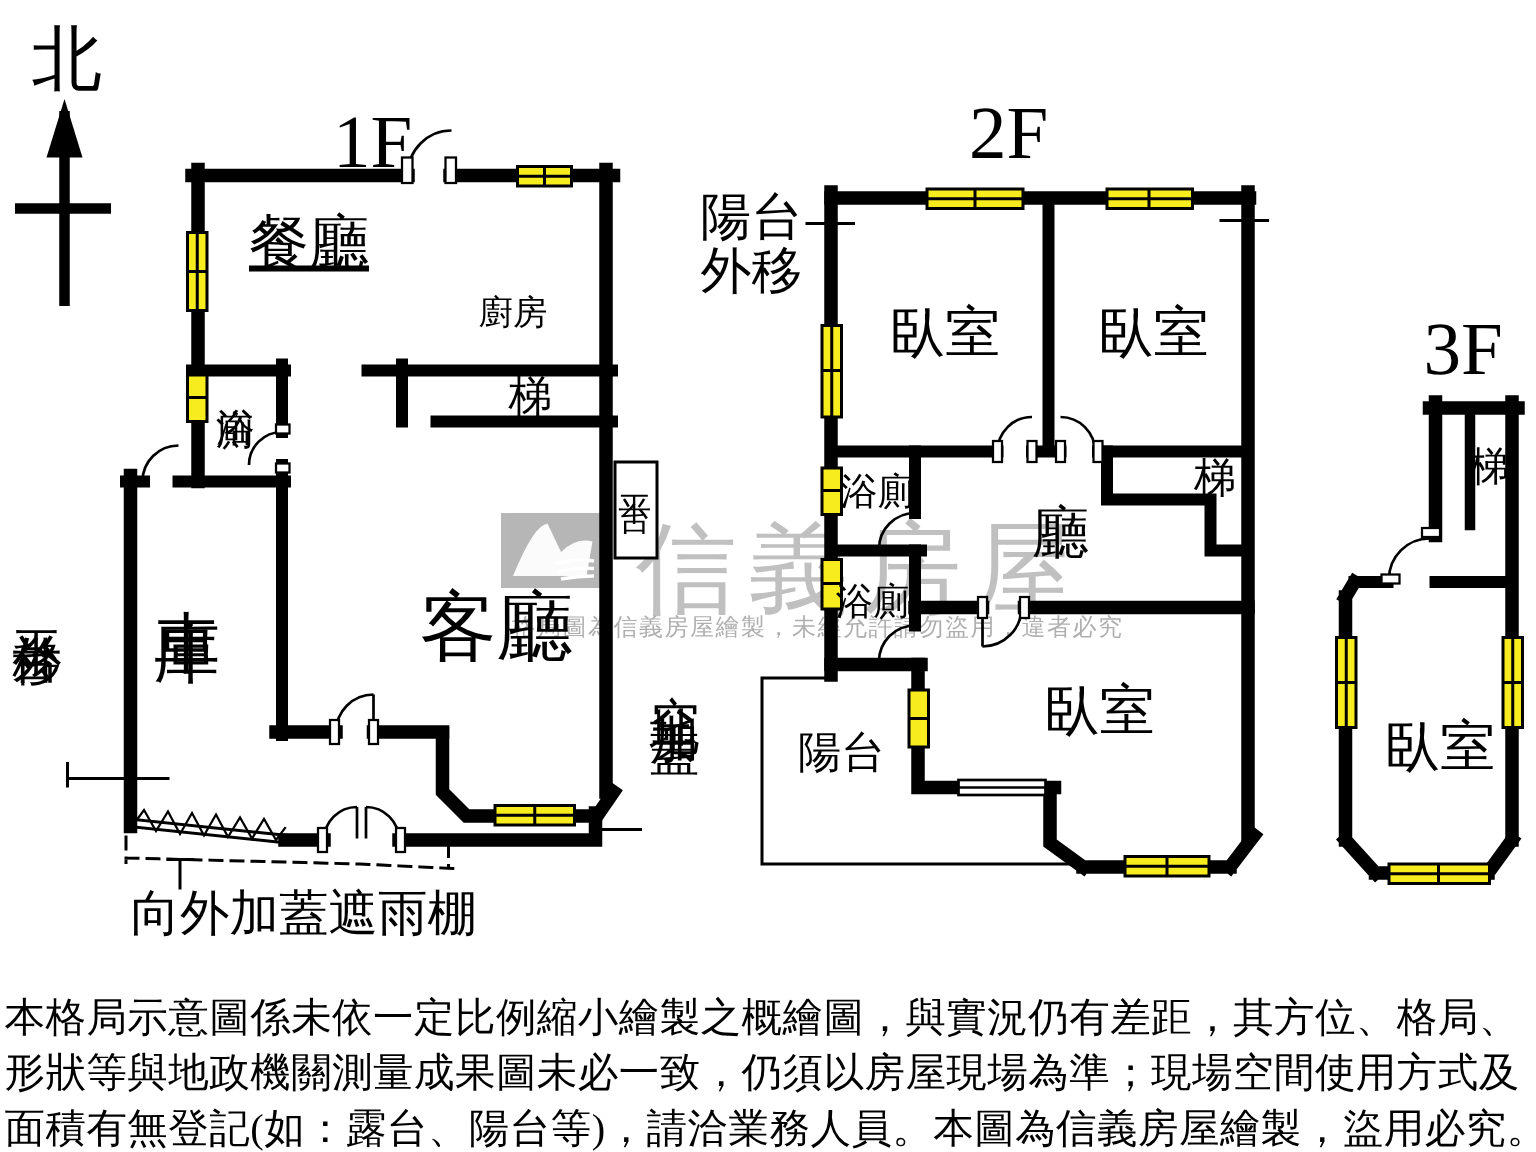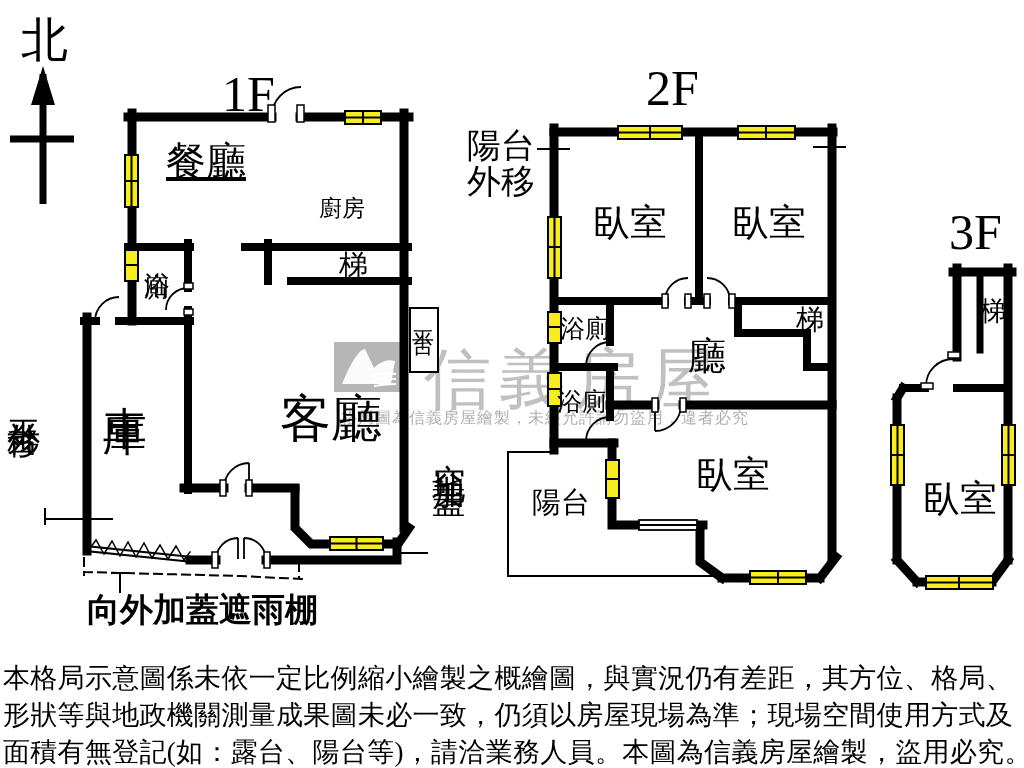--- a/index.html
+++ b/index.html
@@ -190,21 +190,21 @@
   <div class="lbl title" style="left:222px;top:40px;margin-top:28px;">1F</div>
   <div class="lbl" style="left:166px;top:141px;font-size:40px;text-decoration:underline;">餐廳</div>
   <div class="lbl" style="left:319px;top:149px;font-size:23px;margin-top:48px;">廚房</div>
   <div class="lbl vert" style="left:143px;top:251px;font-size:26px;">浴廁</div>
   <div class="lbl" style="left:339px;top:250px;font-size:29px;">梯</div>
   <div class="lbl" style="left:280px;top:393px;font-size:51px;">客廳</div>
   <div class="lbl vert" style="left:101px;top:371px;font-size:44px;letter-spacing:4px;">車庫</div>
   <div class="lbl vert" style="left:412px;top:313px;font-size:22px;letter-spacing:3px;">平台</div>
   <div class="lbl vert" style="left:6px;top:394px;font-size:33px;letter-spacing:2px;">平台外移</div>
   <div class="lbl vert" style="left:431px;top:437px;font-size:33px;letter-spacing:7px;">空地加蓋</div>
-  <div class="lbl" style="left:87px;top:593px;font-size:33px;font-weight:bold;">向外加蓋遮雨棚</div>
+  <div class="lbl" style="left:87px;top:593px;font-size:33px;">向外加蓋遮雨棚</div>
 
   <div class="lbl title" style="left:646px;top:62px;">2F</div>
   <div class="lbl" style="left:467px;top:128px;font-size:34px;">陽台
 外移</div>
   <div class="lbl" style="left:593px;top:204px;font-size:37px;">臥室</div>
   <div class="lbl" style="left:732px;top:204px;font-size:37px;">臥室</div>
   <div class="lbl" style="left:560px;top:316px;font-size:25px;">浴廁</div>
   <div class="lbl" style="left:557px;top:389px;font-size:25px;">浴廁</div>
   <div class="lbl" style="left:688px;top:337px;font-size:38px;">廳</div>
   <div class="lbl" style="left:796px;top:305px;font-size:28px;">梯</div>

